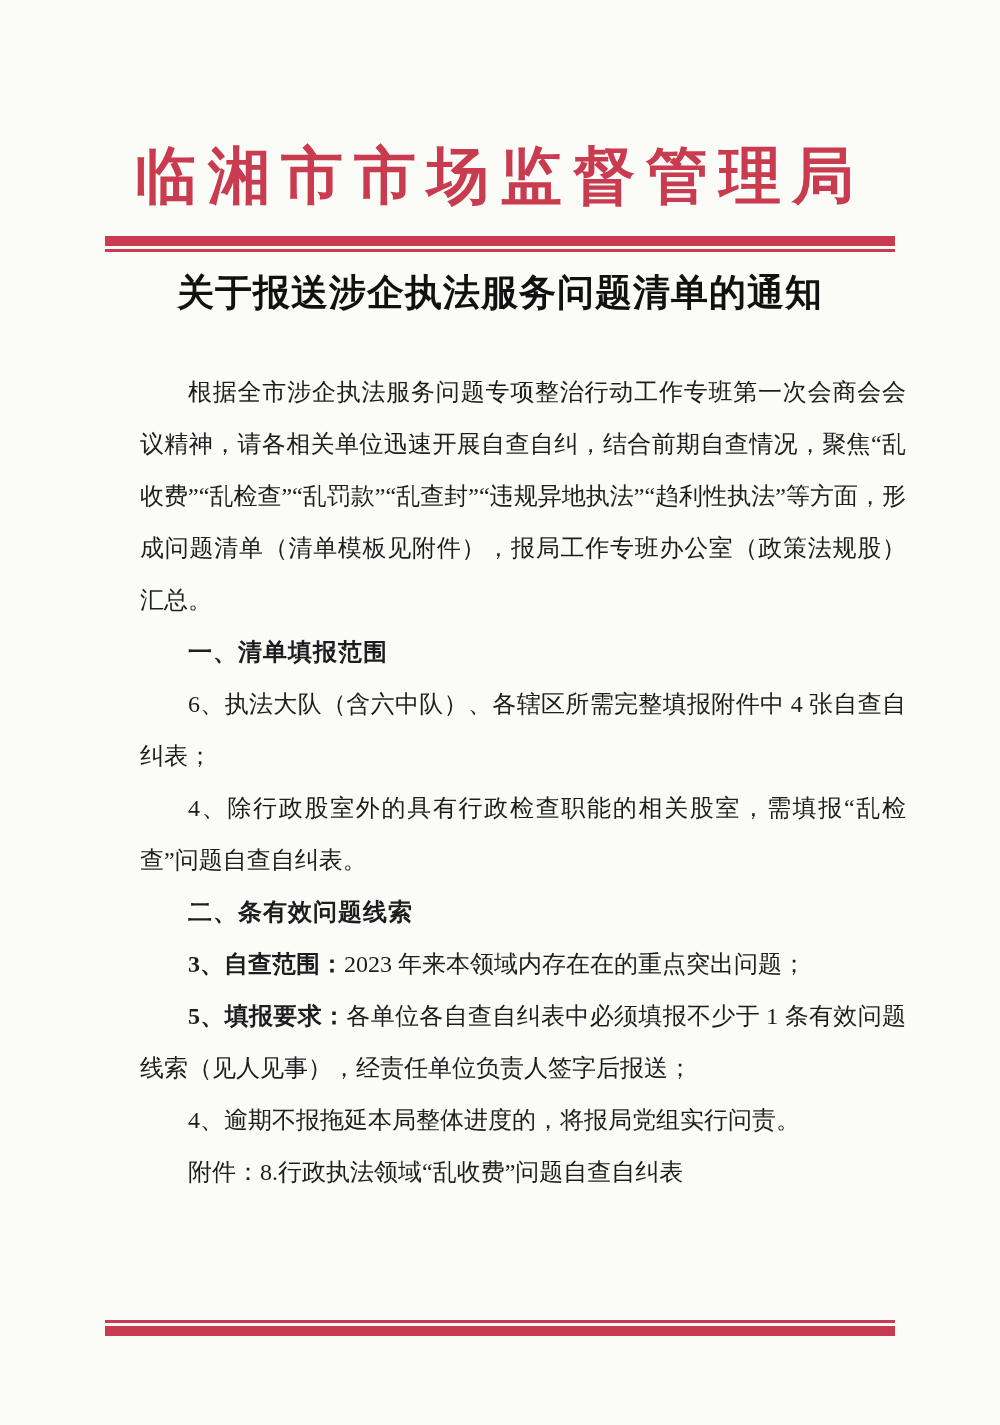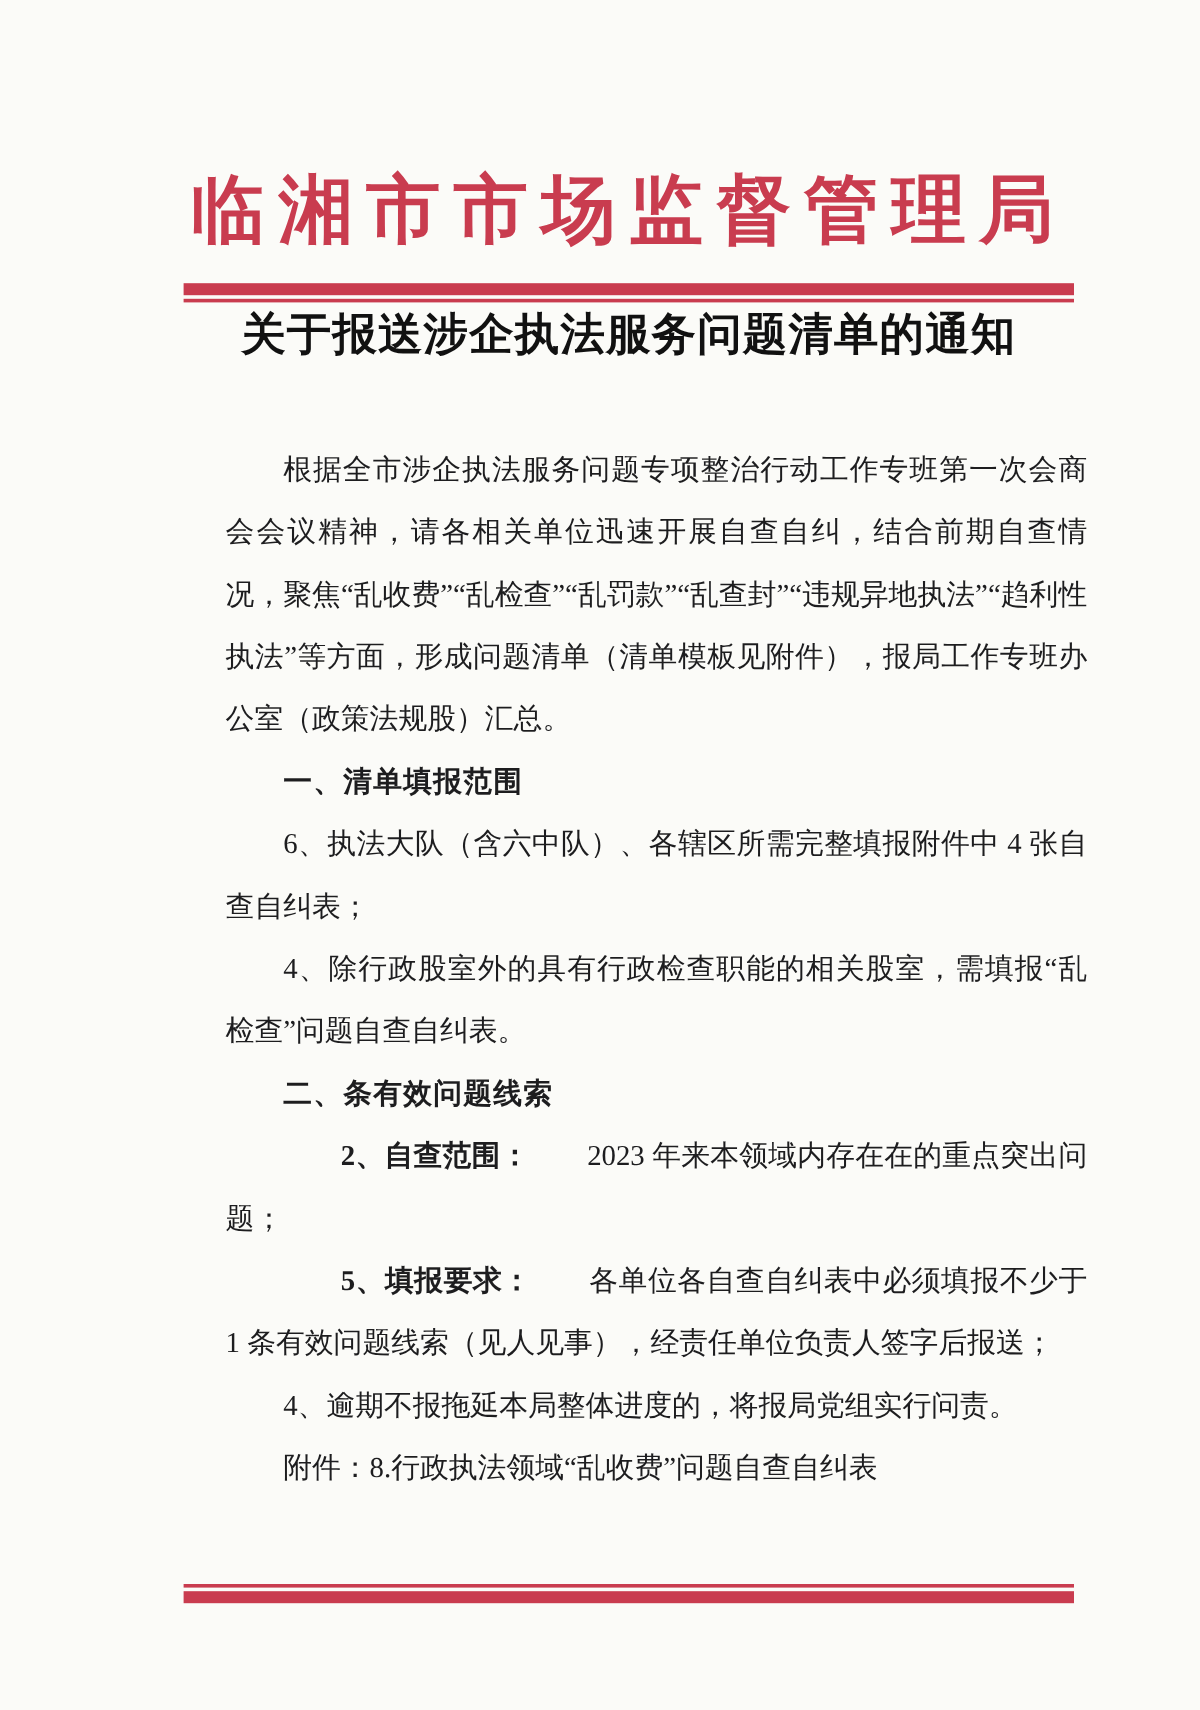--- a/index.html
+++ b/index.html
@@ -1,20 +1,20 @@
 <!DOCTYPE html>
 <html><head>
 <meta charset="utf-8">
 <style>
   :root{
     --red:#c93c4f;
     --ink:#1d1d1f;
     --paper:#fbfbf8;
   }
-  *{box-sizing:border-box;padding-left:48px;}
+  *{box-sizing:border-box;}
   html,body{margin:0;padding:0;}
   body{
     width:1000px;height:1425px;
     background:#e8e8e6;
     font-family:"Liberation Serif","DejaVu Serif",serif;
     color:var(--ink);
   }
   .page{
     position:relative;
     width:1000px;height:1425px;
@@ -36,21 +36,21 @@
   .header-rule{
     position:absolute;
     top:236px;left:105px;
     width:790px;
   }
   .header-rule .bar-thick{height:10px;background:var(--red);}
   .header-rule .bar-gap{height:3px;}
   .header-rule .bar-thin{height:3px;background:var(--red);}
   .doc-title{
     position:absolute;
-    top:255px;left:0;right:0;
+    top:268px;left:0;right:0;
     text-align:center;
     font-weight:bold;
     font-size:37px;
     line-height:50px;
     letter-spacing:1px;
     color:#111;
     white-space:nowrap;
   }
   
   .content{
@@ -101,21 +101,21 @@
 
     <p class="h-bold">一、清单填报范围</p>
 
     <p>6、执法大队（含六中队）、各辖区所需完整填报附件中 4 张自查自纠表；</p>
 
     <p>4、除行政股室外的具有行政检查职能的相关股室，需填报“乱检查”问题自查自纠表。</p>
 
     <p class="h-bold">二、条有效问题线索</p>
 
 
-    <p><span class="lead">2、自查范围：</span><span>2023 年来本领域内存在在的重点突出问题；</span></p>
+    <p><span class="lead">3、自查范围：</span><span>2023 年来本领域内存在在的重点突出问题；</span></p>
 
     <p><span class="lead">5、填报要求：</span><span>各单位各自查自纠表中必须填报不少于 1 条有效问题线索（见人见事），经责任单位负责人签字后报送；</span></p>
 
     <p>4、逾期不报拖延本局整体进度的，将报局党组实行问责。</p>
 
     <p>附件：8.行政执法领域“乱收费”问题自查自纠表</p>
 
   </div>
 
   <div class="footer-rule">

